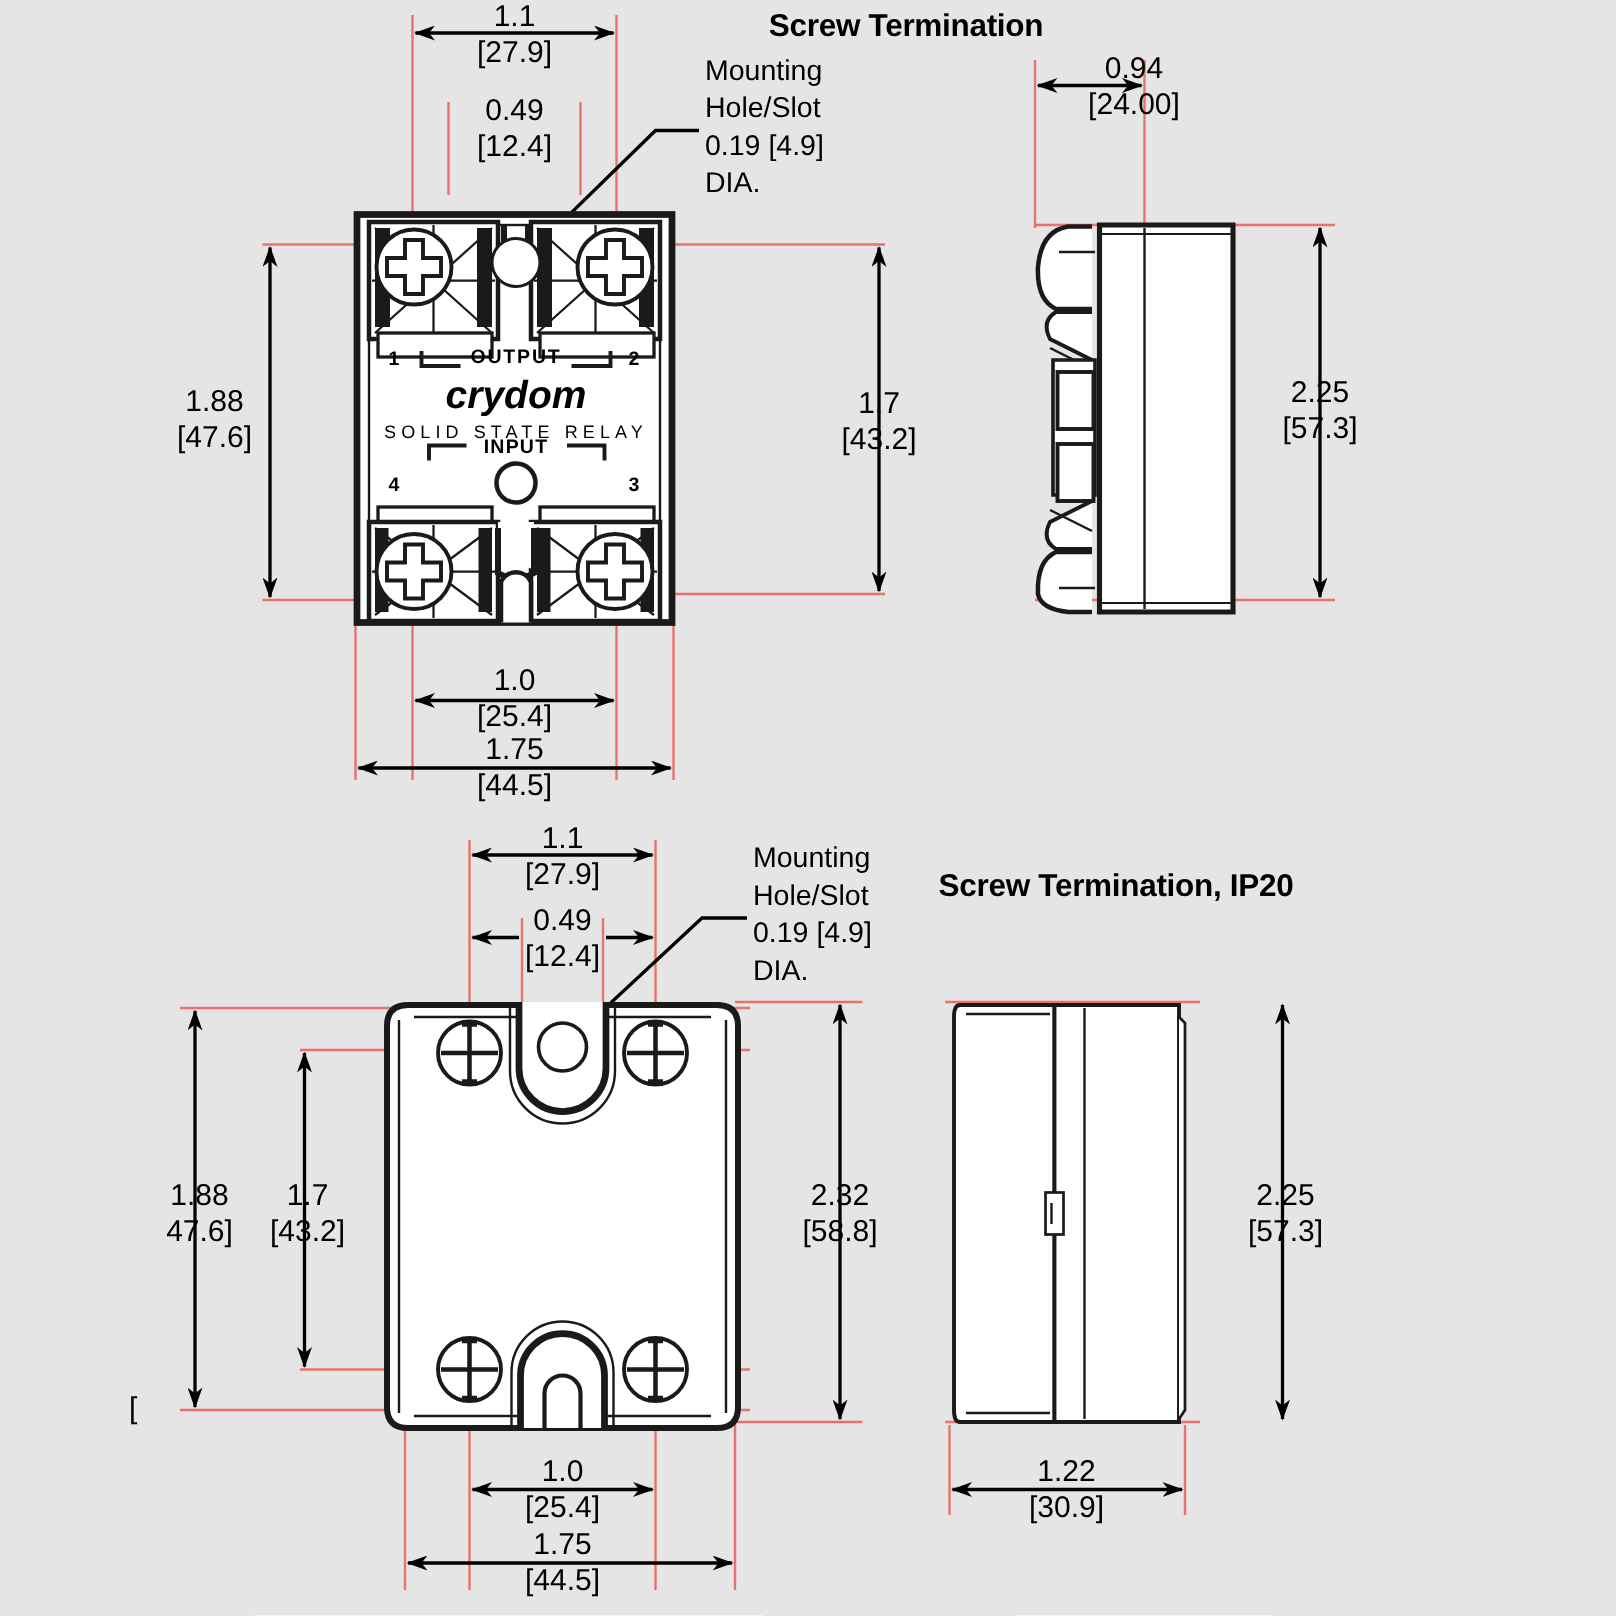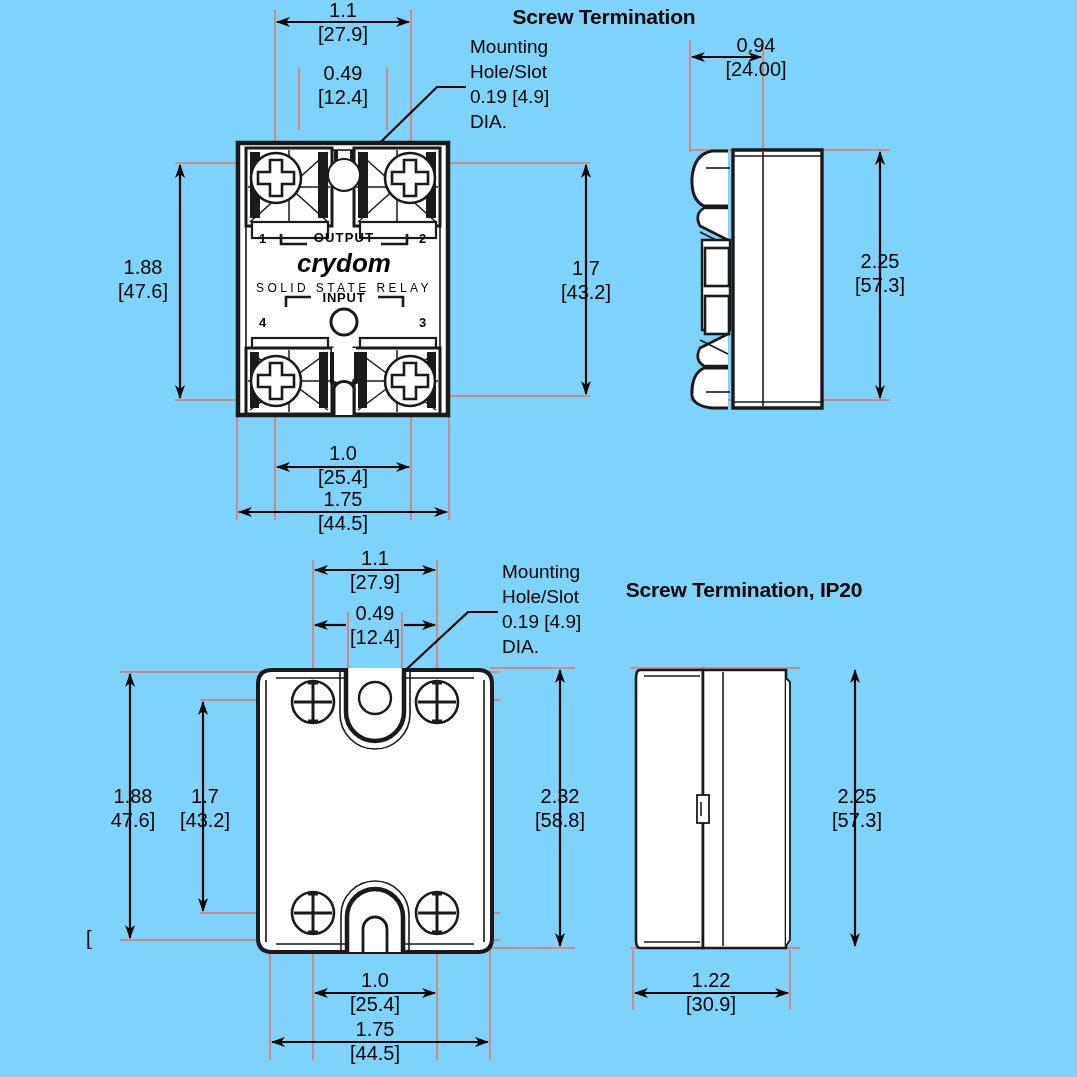--- a/index.html
+++ b/index.html
@@ -1,18 +1,18 @@
 <!DOCTYPE html>
 <html><head>
 <meta charset="utf-8">
 <style>
   html,body{margin:0;padding:0;background:#fff;}
   body{width:1077px;height:1077px;overflow:hidden;
        font-family:"Liberation Sans",sans-serif;color:#000;}
-  #stage{position:relative;width:1077px;height:1077px;background:#7dd3fc;}
+  #stage{position:relative;width:1077px;height:1077px;background:#e5e5e5;}
   svg{display:block;}
   .hdr{font-weight:bold;font-size:21px;letter-spacing:-0.2px;}
   .dim{font-size:20px;}
   .note{font-size:19px;}
   .tiny{font-size:13px;}
 </style>
 </head>
 <body>
 
 <div id="stage">

